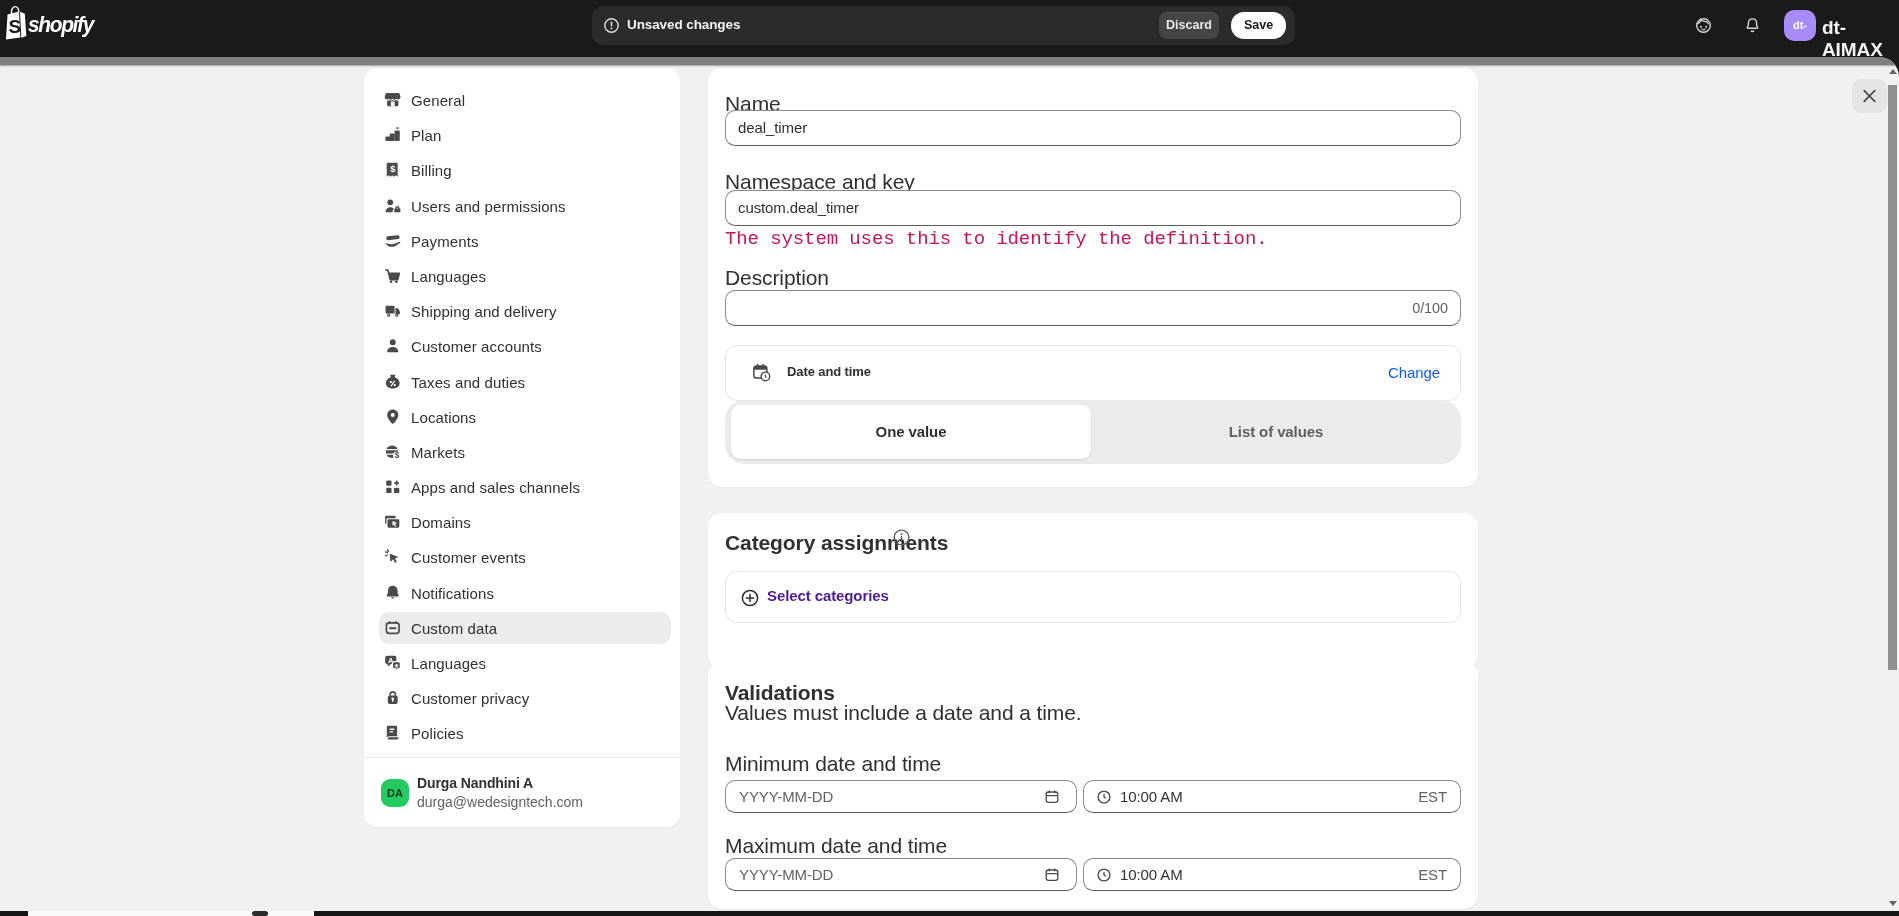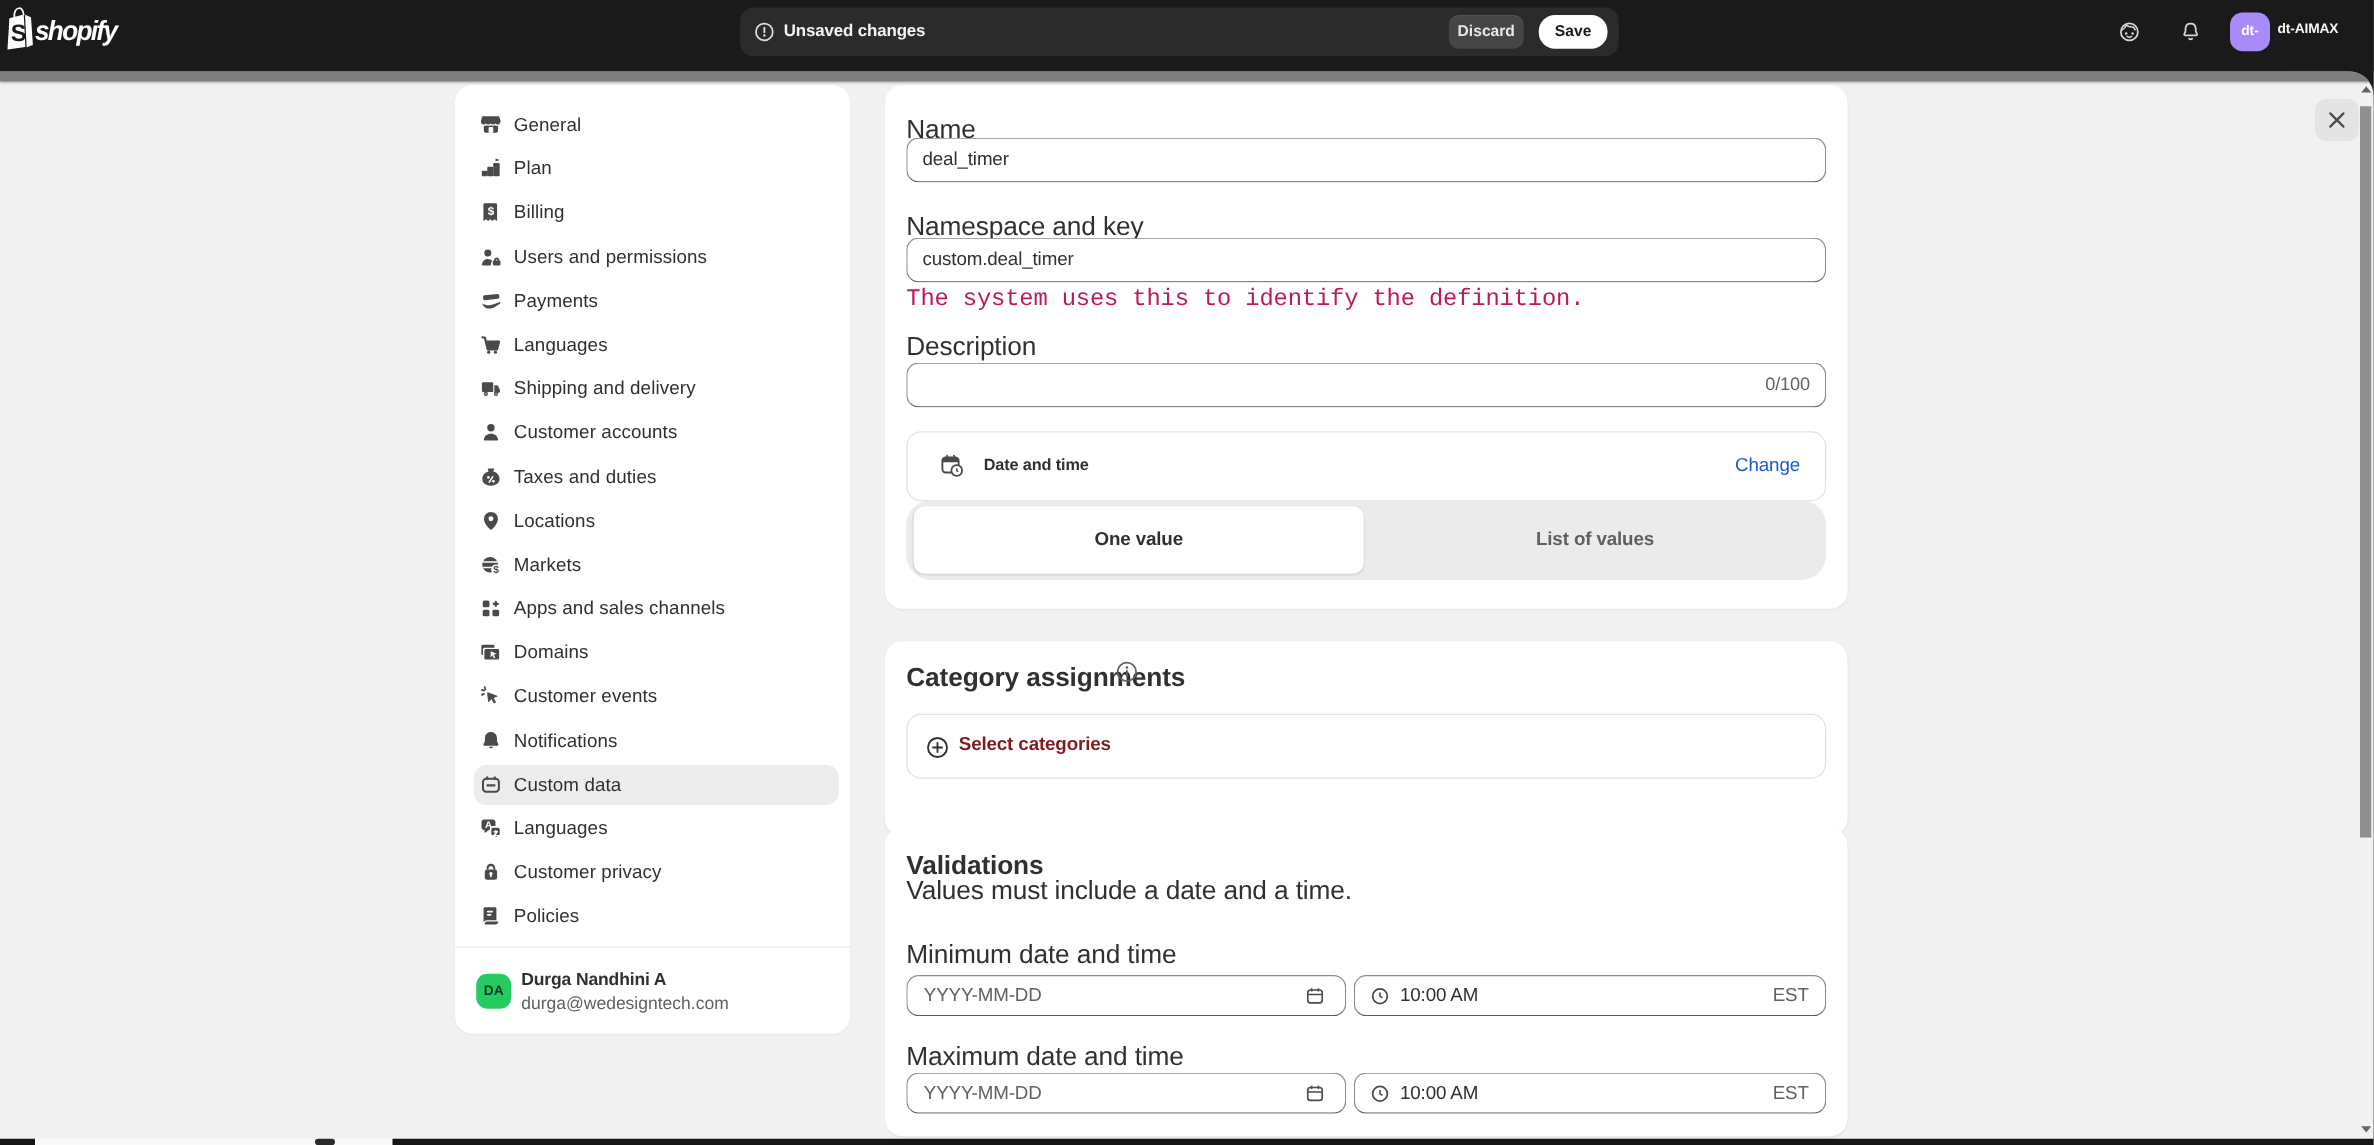--- a/index.html
+++ b/index.html
@@ -8,21 +8,21 @@
 
 
 #topbar { position:absolute; left:0; top:0; width:1899px; height:57px; background:#1a1a1a; }
 #logo { position:absolute; left:2px; top:5px; }
 #logotext { position:absolute; left:28px; top:12px; color:#fff; font-size:22px; font-weight:700; font-style:italic; letter-spacing:-1.4px; transform:scaleX(.95); transform-origin:left; }
 #cbar { position:absolute; left:592px; top:6px; width:703px; height:39px; background:#2b2b2b; border-radius:11px; }
 #cbar-label { position:absolute; left:35px; top:11px; color:#f3f3f3; font-size:13.5px; font-weight:700; letter-spacing:-0.1px; }
 .tbtn { position:absolute; top:6px; height:27px; border-radius:8px; font-size:12.5px; font-weight:700; text-align:center; line-height:27px; }
 #btn-discard { right:76px; width:60px; background:#454545; color:#e8e8e8; box-shadow:inset 0 1px 0 rgba(255,255,255,.08); }
 #btn-save { right:9px; width:55px; background:#fff; color:#1a1a1a;border-radius:13px; }
-#tb-name { position:absolute; left:1822px; top:17px; color:#f5f5f5; font-size:11px; font-weight:700; letter-spacing:-0.1px; }
+#tb-name { position:absolute; left:1822px; top:17px; color:#f5f5f5; font-size:19px; font-weight:700; letter-spacing:-0.1px; }
 #tb-avatar { position:absolute; left:1784px; top:10px; width:32px; height:31px; background:#a88af8; border-radius:10px; color:#fff; font-size:11px; font-weight:700; text-align:center; line-height:31px; }
 
 
 #sheet { position:absolute; left:0; top:57px; width:1899px; height:859px; background:#f1f1f1; border-top-right-radius:20px; overflow:hidden; }
 #scrim { position:absolute; left:0; top:0; width:100%; height:8px; background:#7e7e7e; border-top-right-radius:20px; box-shadow:0 1px 2px rgba(0,0,0,.35); }
 
 
 #sidebar { position:absolute; left:364px; top:68px; width:316px; height:759px; background:#fff; border-radius:14px; box-shadow:0 1px 2px rgba(0,0,0,.04); }
 #nav { position:absolute; left:15px; top:16px; width:292px; }
 .nitem { position:relative; height:32px; margin-bottom:3.2px; border-radius:10px; display:flex; align-items:center; }
@@ -283,21 +283,21 @@
     <svg style="position:absolute;left:184px;top:15px;" width="19" height="19" viewBox="0 0 19 19">
       <circle cx="9.5" cy="9.5" r="7.4" fill="none" stroke="#616161" stroke-width="1.4"></circle>
       <path d="M9.5 8.6v4.2" stroke="#616161" stroke-width="1.5" stroke-linecap="round" fill="none"></path>
       <circle cx="9.5" cy="5.9" r="1" fill="#616161"></circle>
     </svg>
     <div class="box" id="selcat" style="top:58px; height:52px;">
       <svg style="position:absolute;left:14px;top:16px;" width="20" height="20" viewBox="0 0 20 20">
         <circle cx="10" cy="10" r="7.6" fill="none" stroke="#303030" stroke-width="1.5"></circle>
         <path d="M10 6.4v7.2M6.4 10h7.2" stroke="#303030" stroke-width="1.5" fill="none" stroke-linecap="round"></path>
       </svg>
-      <span style="position:absolute;left:41px;top:15px;font-size:15px;font-weight:700;color:#7f1d1d;letter-spacing:-0.1px;">Select categories</span>
+      <span style="position:absolute;left:41px;top:15px;font-size:15px;font-weight:700;color:#4c1d95;letter-spacing:-0.1px;">Select categories</span>
     </div>
   </div>
 
   <div class="card" id="card3">
     <div class="lbl" style="top:19px; font-weight:700;">Validations</div>
     <div class="lbl" style="top:39px;">Values must include a date and a time.</div>
     <div class="lbl" style="top:90px;">Minimum date and time</div>
     <div class="dtrow" style="top:118px;">
       <div class="dinp">
         <span>YYYY-MM-DD</span>

